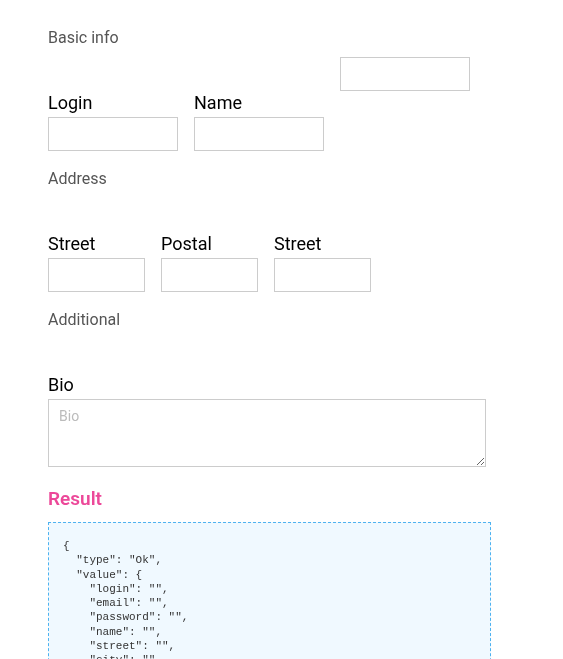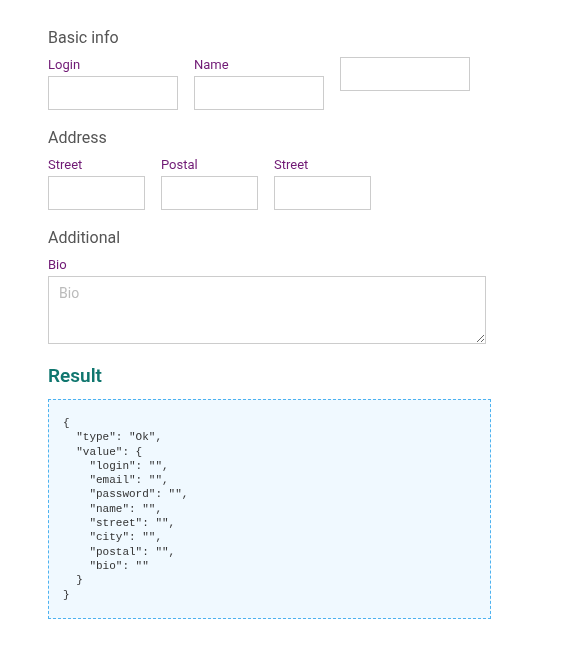--- a/index.html
+++ b/index.html
@@ -27,23 +27,24 @@
     .fields-row {
       display: flex;
       gap: 16px;
       flex-wrap: wrap;
     }
     .field {
       display: flex;
       flex-direction: column;
     }
     .field label {
-      font-size: 13px;
-      color: #701a75;
+      font-size: 18px;
+      color: #000000;
       margin-bottom: 4px;
+      margin-top: 35px;
     }
     .field input[type="text"],
     .field input[type="password"],
     .field input[type="email"] {
       height: 34px;
       border: 1px solid #ccc;
       border-radius: 0;
       padding: 6px 10px;
       font-size: 14px;
       background: #fff;
@@ -63,21 +64,21 @@
       font-family: inherit;
       resize: both;
       color: #333;
     }
     textarea::placeholder {
       color: #bbb;
     }
     .result-heading {
       font-size: 19px;
       font-weight: 600;
-      color: #0f766e;
+      color: #ec4899;
       margin-top: 20px;
       margin-bottom: 12px;
     }
     pre.result-block {
       width: 443px;
       border: 1px dashed #4db2f0;
       background: #f0f9ff;
       padding: 16px 14px;
       font-family: Menlo, Consolas, "Courier New", monospace;
       font-size: 11px;

